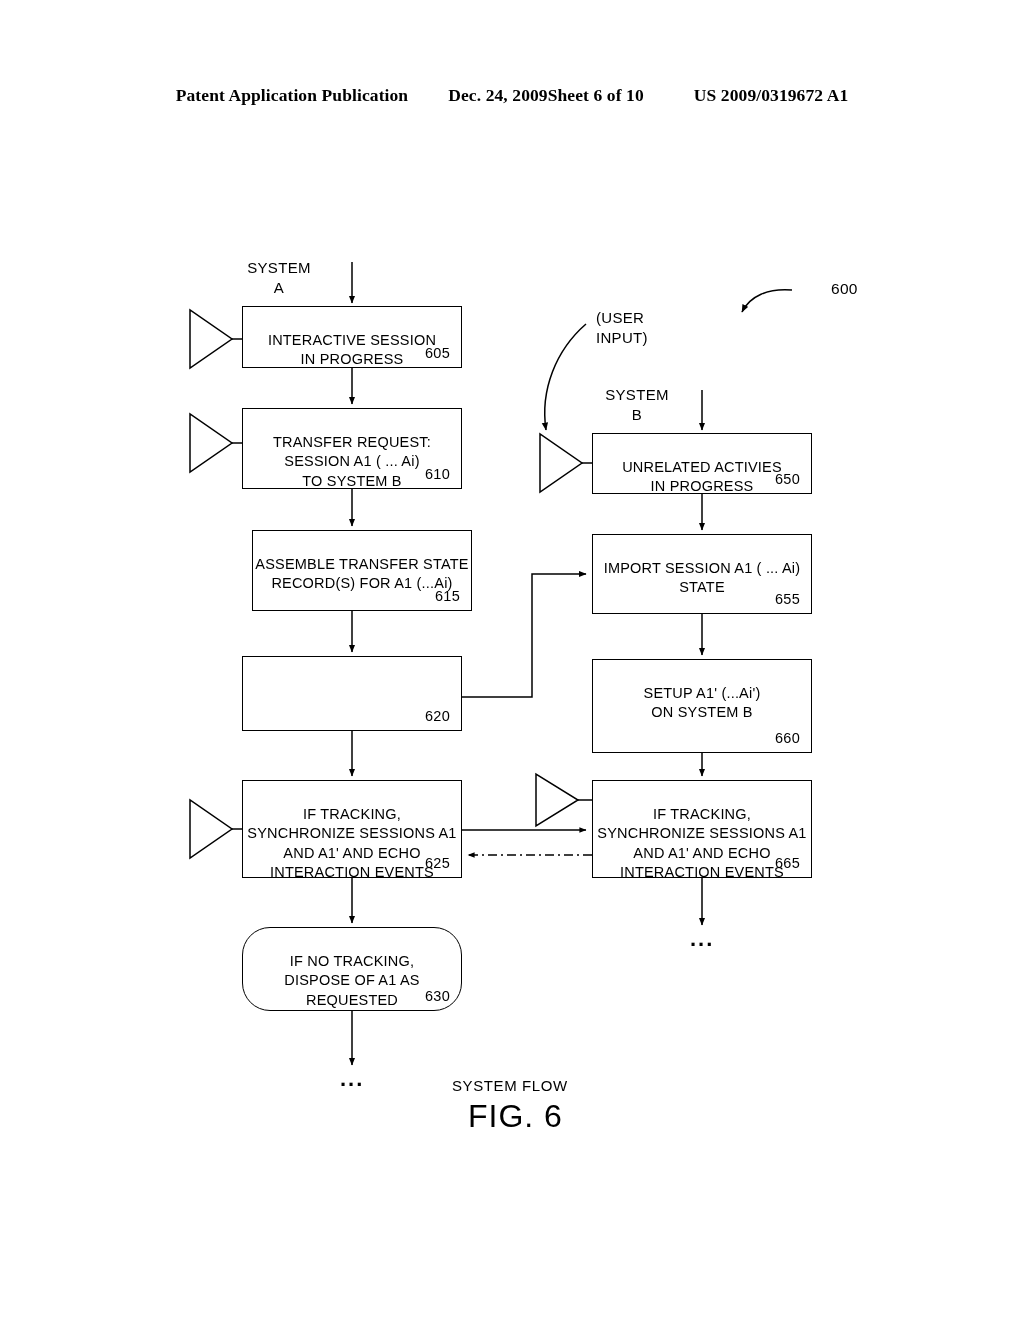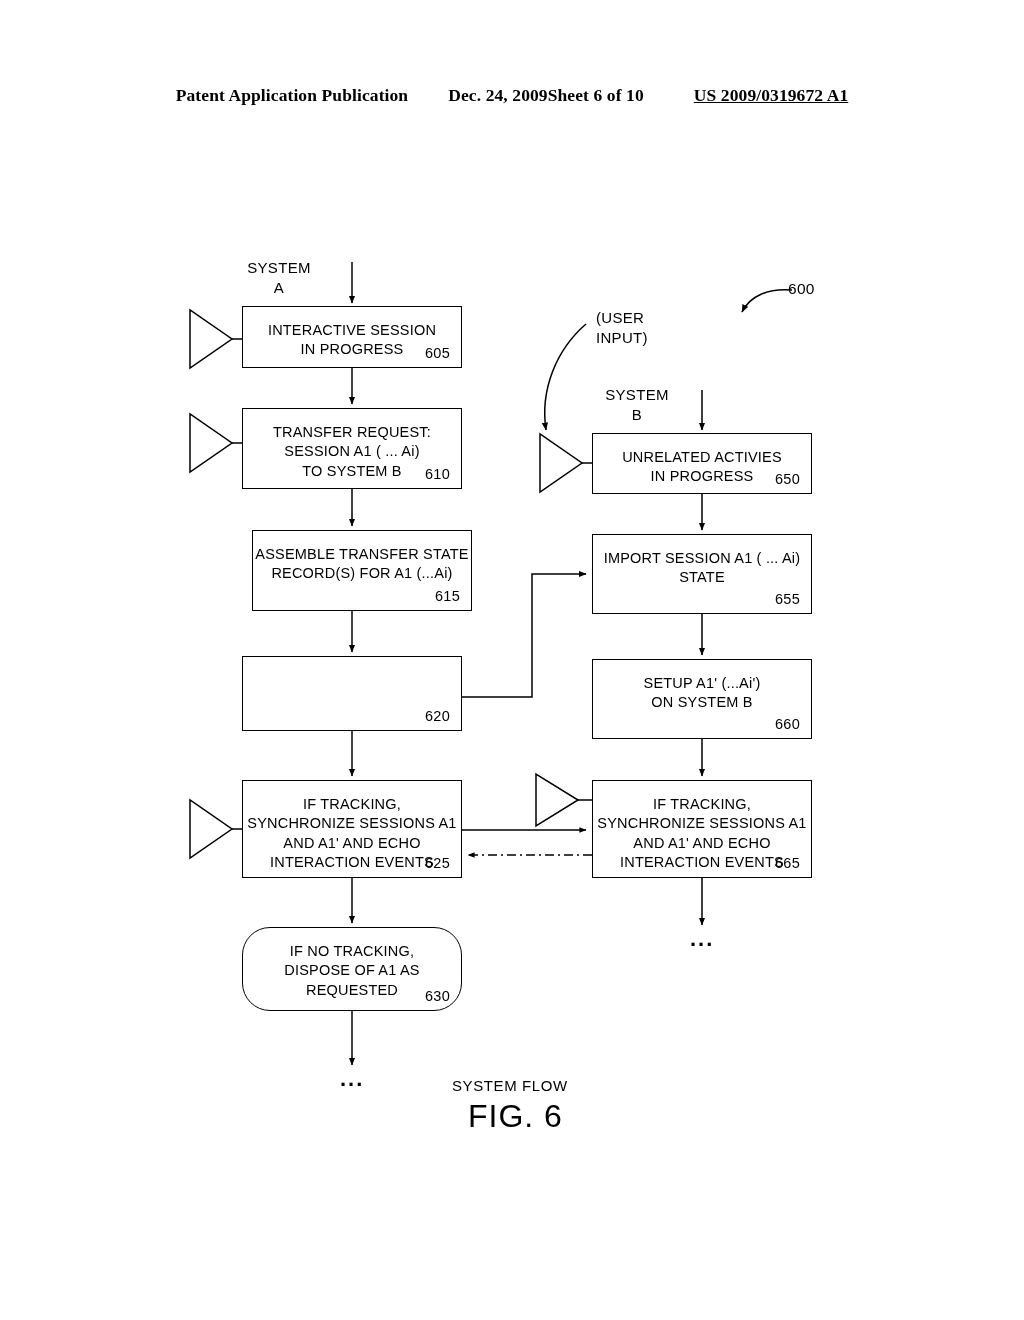--- a/index.html
+++ b/index.html
@@ -29,21 +29,21 @@
     justify-content: center;
     font-family: "Liberation Serif", serif;
     font-weight: bold;
     font-size: 17.5px;
     letter-spacing: 0.1px;
     white-space: nowrap;
   }
   #page-header .hdr-pub { }
   #page-header .hdr-date { margin-left: 40px; }
   #page-header .hdr-sheet { }
-  #page-header .hdr-patno { margin-left: 50px; text-decoration: underline; }
+  #page-header .hdr-patno { margin-left: 50px; }
 
   
   #diagram {
     position: absolute;
     left: 0;
     top: 0;
     width: 1024px;
     height: 1320px;
   }
   #wires {
@@ -58,21 +58,21 @@
   
   .proc-box {
     position: absolute;
     box-sizing: border-box;
     border: 1.6px solid #000000;
     background: #ffffff;
     font-size: 14.5px;
     line-height: 1.33;
     letter-spacing: 0.2px;
     text-align: center;
-    padding-top: 14px;
+    padding-top: 24px;
   }
   .proc-box .box-text {
     display: block;
     white-space: pre-line;
   }
   .proc-box .ref-num {
     position: absolute;
     right: 11px;
     bottom: 4px;
     font-size: 14.5px;
@@ -197,21 +197,21 @@
 
   <div class="plain-label" style="left:236px; top:258px; width:86px;">SYSTEM
 A</div>
 
   <div class="plain-label" style="left:594px; top:385px; width:86px;">SYSTEM
 B</div>
 
   <div class="plain-label" style="left:596px; top:308px; width:100px; text-align:left;">(USER
 INPUT)</div>
 
-  <div class="ref-label" style="left:788px; top:280px;">600</div>
+  <div class="ref-label" style="left:831px; top:280px;">600</div>
 
   <div class="proc-box" style="left:242px; top:306px; width:220px; height:62px;">
     <span class="box-text">INTERACTIVE SESSION
 IN PROGRESS</span>
     <span class="ref-num">605</span>
   </div>
 
   <div class="proc-box" style="left:242px; top:408px; width:220px; height:81px;">
     <span class="box-text">TRANSFER REQUEST:
 SESSION A1 ( ... Ai)
@@ -248,21 +248,21 @@
 IN PROGRESS</span>
     <span class="ref-num">650</span>
   </div>
 
   <div class="proc-box" style="left:592px; top:534px; width:220px; height:80px;">
     <span class="box-text">IMPORT SESSION A1 ( ... Ai)
 STATE</span>
     <span class="ref-num">655</span>
   </div>
 
-  <div class="proc-box" style="left:592px; top:659px; width:220px; height:80px;">
+  <div class="proc-box" style="left:592px; top:659px; width:220px; height:94px;">
     <span class="box-text">SETUP A1' (...Ai')
 ON SYSTEM B</span>
     <span class="ref-num">660</span>
   </div>
 
   <div class="proc-box" style="left:592px; top:780px; width:220px; height:98px;">
     <span class="box-text">IF TRACKING,
 SYNCHRONIZE SESSIONS A1
 AND A1' AND ECHO
 INTERACTION EVENTS</span>

